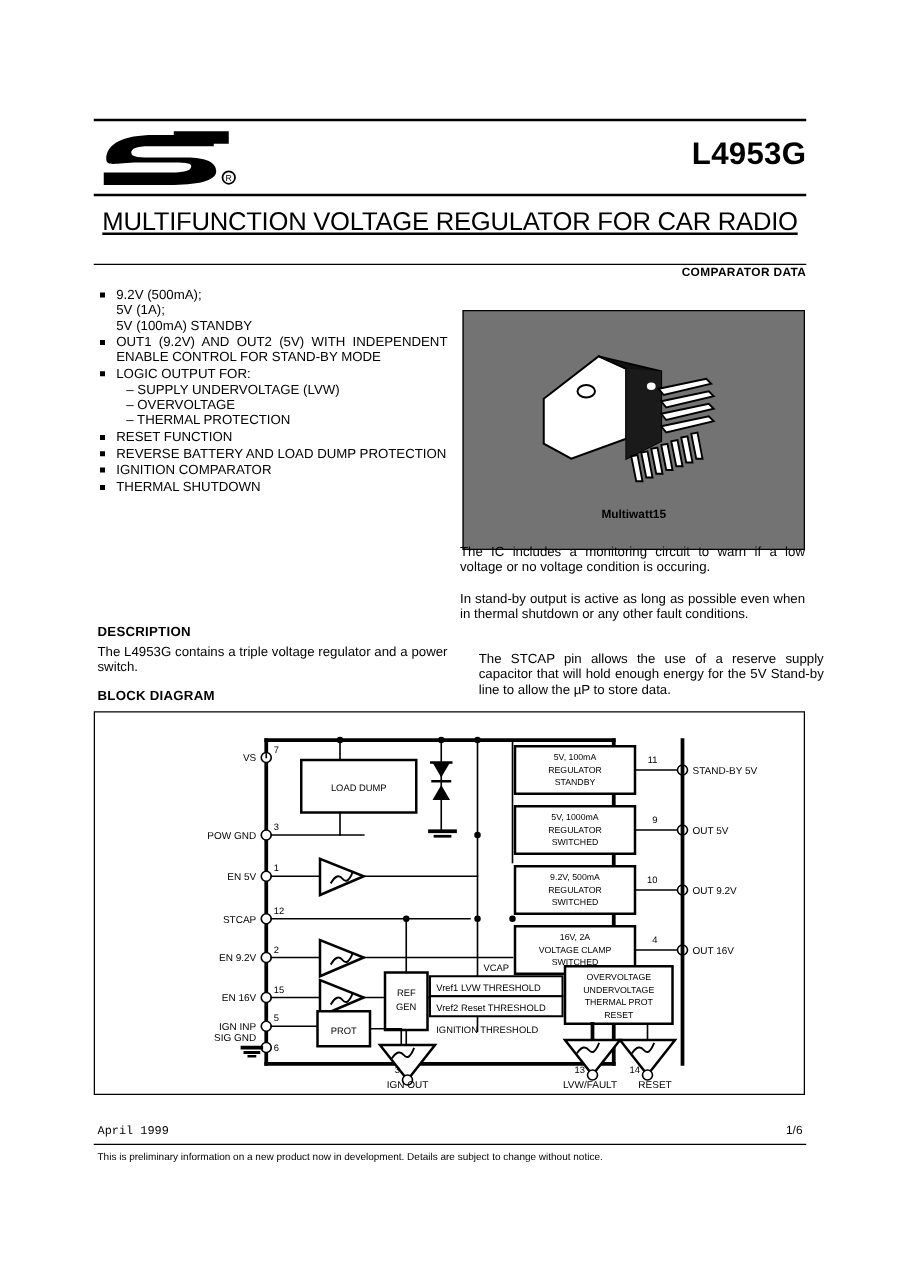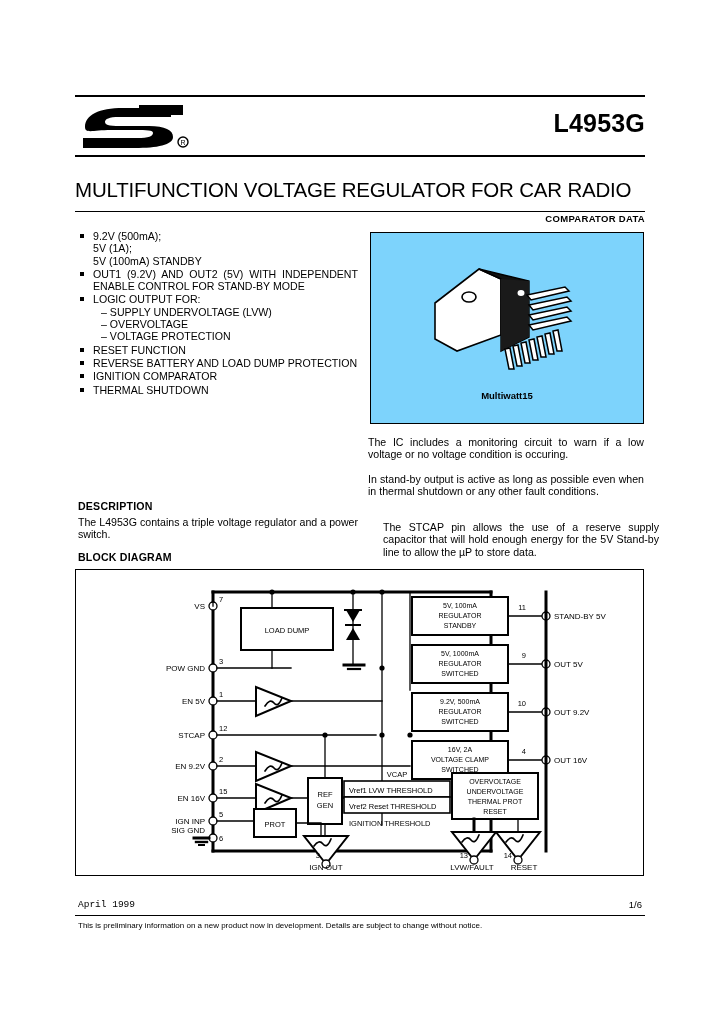--- a/index.html
+++ b/index.html
@@ -16,40 +16,40 @@
   
   .hdr{position:absolute;left:75px;top:95px;width:570px;}
   .hdr-rule-top{border-top:2px solid #000;}
   .hdr-body{height:58px;position:relative;}
   .logo{position:absolute;left:4px;top:6px;width:120px;height:46px;}
   .logo svg{display:block;}
   .partno{position:absolute;right:0;top:12px;font-size:25px;font-weight:bold;letter-spacing:0.2px;}
   .hdr-rule-bot{border-top:2px solid #000;}
 
   .title{
-    position:absolute;left:75px;top:178px;width:570px;
-    text-align:left;font-size:20.5px;letter-spacing:-0.2px;white-space:nowrap;
+    position:absolute;left:75px;top:166px;width:570px;
+    text-align:center;font-size:20.5px;letter-spacing:-0.2px;white-space:nowrap;text-decoration:underline;
   }
   .rule-title{position:absolute;left:75px;top:211px;width:570px;border-top:1.6px solid #000;}
   .prelim{position:absolute;right:75px;top:213px;font-size:9.5px;font-weight:bold;letter-spacing:0.3px;}
 
   
   .features{position:absolute;left:78px;top:230px;width:280px;font-size:10.6px;line-height:12.3px;}
   .feat{position:relative;padding-left:15px;margin-bottom:1px;}
   .feat .bullet{position:absolute;left:2px;top:4px;width:4px;height:4px;background:#000;}
   .feat .jst{text-align:justify;}
   .feat .sub{padding-left:8px;}
 
   
   .desc-h{position:absolute;left:78px;top:500px;font-size:10.6px;font-weight:bold;letter-spacing:0.2px;}
   .desc-p{position:absolute;left:78px;top:516px;width:280px;font-size:10.6px;line-height:12.3px;text-align:justify;}
   .blockdiag-h{position:absolute;left:78px;top:551px;font-size:10.6px;font-weight:bold;letter-spacing:0.2px;}
 
   
-  .pkgbox{position:absolute;left:370px;top:232px;width:272px;height:190px;border:1.6px solid #000;background:#7dd3fc;}
+  .pkgbox{position:absolute;left:370px;top:248px;width:272px;height:190px;border:1.6px solid #000;background:#737373;}
   .pkgname{position:absolute;left:0;right:0;bottom:22px;text-align:center;font-size:9.5px;font-weight:bold;}
   .pkgart{position:absolute;left:50%;top:18px;transform:translateX(-50%);}
 
   
   .rp{position:absolute;left:368px;width:276px;font-size:10.6px;line-height:12.3px;text-align:justify;}
   .rp1{top:436px;}
   .rp2{top:473px;}
   .rp3{top:521px;margin-left:15px;}
 
   
@@ -100,21 +100,21 @@
       <span class="bullet"></span>
       <div class="jst">OUT1 (9.2V) AND OUT2 (5V) WITH INDEPENDENT ENABLE CONTROL FOR STAND-BY MODE</div>
     </div>
 
 
     <div class="feat">
       <span class="bullet"></span>
       <div>LOGIC OUTPUT FOR:</div>
       <div class="sub">– SUPPLY UNDERVOLTAGE (LVW)</div>
       <div class="sub">– OVERVOLTAGE</div>
-      <div class="sub">– VOLTAGE PROTECTION</div>
+      <div class="sub">– THERMAL PROTECTION</div>
     </div>
 
     <div class="feat">
       <span class="bullet"></span>
       <div>RESET FUNCTION</div>
     </div>
 
     <div class="feat">
       <span class="bullet"></span>
       <div class="jst">REVERSE BATTERY AND LOAD DUMP PROTECTION</div>

